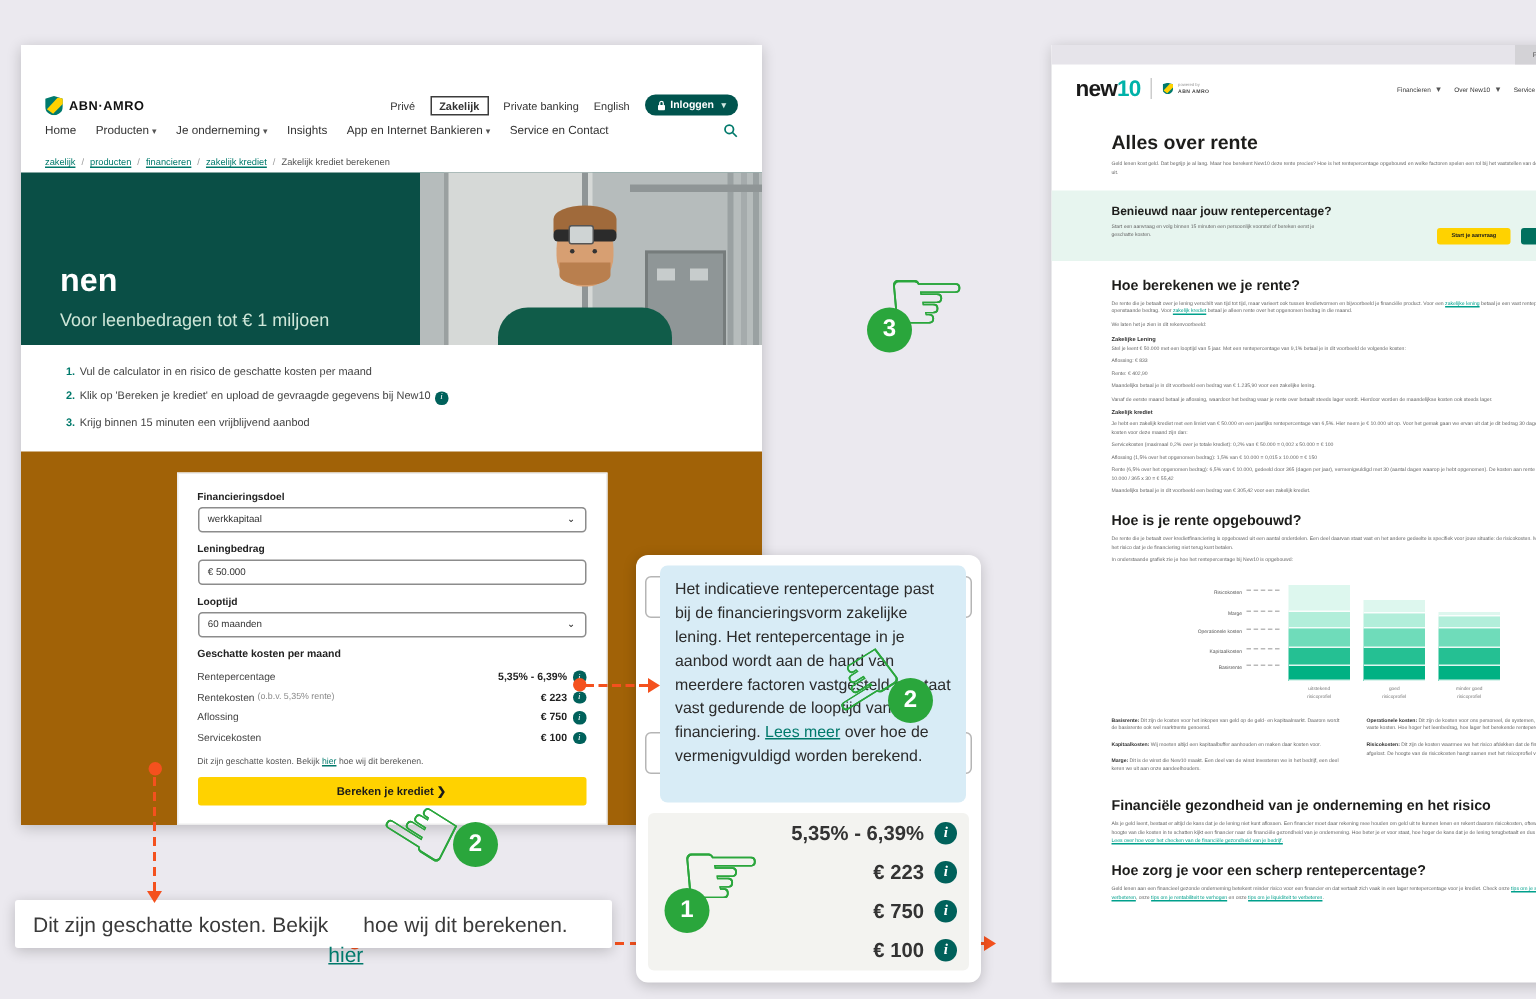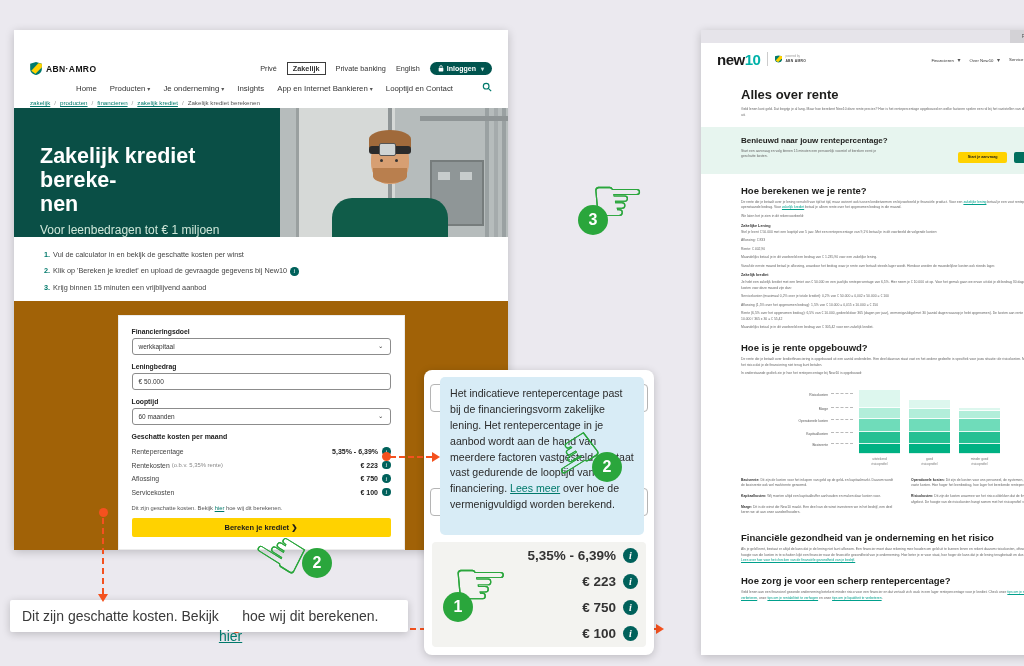--- a/index.html
+++ b/index.html
@@ -10,21 +10,21 @@
   
   .abn-card{left:14px;top:30px;width:494px;height:520px;z-index:1;display:flex;flex-direction:column;}
   .abn-util{height:30px;display:flex;align-items:center;padding:0 16px;justify-content:space-between;margin-top:28px;}
   .abn-logo{display:flex;align-items:center;gap:4px;}
   .abn-logo b{font-size:8.5px;letter-spacing:.4px;color:#111;}
   .util-right{display:flex;align-items:center;gap:10px;font-size:7.3px;color:#333;}
   .util-item{cursor:pointer;}
   .util-item.boxed{border:1px solid #3c3c3c;padding:1px 5px;font-weight:bold;}
   .login-pill{background:#00544e;color:#fff;border-radius:9px;padding:3px 8px;font-size:7px;
               display:flex;align-items:center;gap:3px;font-weight:bold;}
-  .abn-nav{height:25px;display:flex;align-items:center;gap:13px;padding:0 16px;font-size:7.8px;color:#333;margin-left:46px;}
+  .abn-nav{height:25px;display:flex;gap:13px;padding:0 16px;font-size:7.8px;color:#333;}
   .abn-nav .sp{flex:1;}
   .caret{font-size:6px;color:#555;margin-left:2px;}
   .abn-crumbs{height:15px;display:flex;align-items:center;gap:4px;padding:0 16px;font-size:6.2px;}
   .crumb{color:#00796b;text-decoration:underline;}
   .crumb.last{color:#555;text-decoration:none;}
   .crumb-sep{color:#999;}
   .abn-hero{height:142px;display:flex;background:#0a4f46;}
   .hero-text{width:266px;padding:36px 10px 0 26px;box-sizing:border-box;}
   .hero-title{color:#fff;font-size:21.5px;font-weight:bold;line-height:1.12;}
   .hero-sub{color:#cfe7d9;font-size:12px;margin-top:7px;}
@@ -154,41 +154,41 @@
           <span class="caret" style="color: rgb(207, 231, 226);">▾</span>
         </span>
       </div>
   </div>
   <div class="abn-nav" id="abn-main-nav">
       <span>Home</span>
       <span>Producten<span class="caret">▾</span></span>
       <span>Je onderneming<span class="caret">▾</span></span>
       <span>Insights</span>
       <span>App en Internet Bankieren<span class="caret">▾</span></span>
-      <span>Looptijd en Contact</span>
+      <span>Service en Contact</span>
       <span class="sp"></span>
       <span><svg width="10" height="10" viewBox="0 0 12 12">
           <circle cx="5" cy="5" r="3.4" fill="none" stroke="#00796b" stroke-width="1.4"></circle>
           <line x1="7.6" y1="7.6" x2="11" y2="11" stroke="#00796b" stroke-width="1.4"></line>
         </svg></span>
     </div>
   <div class="abn-crumbs" id="abn-crumbs">
       <span class="crumb">zakelijk</span>
       <span class="crumb-sep">/</span>
       <span class="crumb">producten</span>
       <span class="crumb-sep">/</span>
       <span class="crumb">financieren</span>
       <span class="crumb-sep">/</span>
       <span class="crumb">zakelijk krediet</span>
       <span class="crumb-sep">/</span>
       <span class="crumb last">Zakelijk krediet berekenen</span>
     </div>
   <div class="abn-hero">
     <div class="hero-text">
-      <div class="hero-title"><span>Zakelijk krediet bereke-</span><br><span>nen</span></div>
+      <div class="hero-title"><br><span>nen</span></div>
       <div class="hero-sub">Voor leenbedragen tot € 1 miljoen</div>
     </div>
     <div class="hero-photo">
       <div class="hp" style="left:16px;top:0;width:96px;height:142px;background:#d6d9d7;border-left:3px solid #9aa0a0;"></div>
       <div class="hp" style="left:108px;top:0;width:4px;height:142px;background:#8f9596;"></div>
       <div class="hp" style="left:150px;top:52px;width:50px;height:62px;background:#8f9697;border:2px solid #767c7c;"></div>
       <div class="hp" style="left:158px;top:64px;width:12px;height:8px;background:#c7cccc;"></div>
       <div class="hp" style="left:180px;top:64px;width:12px;height:8px;background:#c7cccc;"></div>
       <div class="hp" style="left:205px;top:0;width:4px;height:142px;background:#9aa1a2;"></div>
       <div class="hp" style="left:214px;top:0;width:4px;height:142px;background:#a5abac;"></div>
@@ -198,21 +198,21 @@
       <div class="hp" style="left:91px;top:30px;width:38px;height:46px;background:#d79f72;border-radius:45%;"></div>
       <div class="hp" style="left:89px;top:22px;width:42px;height:18px;background:#a06a3b;border-radius:50% 50% 0 0;"></div>
       <div class="hp" style="left:89px;top:38px;width:42px;height:8px;background:#2b2b2b;border-radius:3px;"></div>
       <div class="hp" style="left:99px;top:35px;width:15px;height:11px;background:#cfd4d4;border:1px solid #555;border-radius:2px;"></div>
       <div class="hp" style="left:93px;top:60px;width:34px;height:15px;background:#b97f4e;border-radius:0 0 45% 45%;"></div>
       <div class="hp" style="left:100px;top:51px;width:3px;height:3px;background:#333;border-radius:50%;"></div>
       <div class="hp" style="left:115px;top:51px;width:3px;height:3px;background:#333;border-radius:50%;"></div>
     </div>
   </div>
   <ol class="abn-steps" id="abn-steps">
-      <li><span class="step-no">1.</span><span>Vul de calculator in en bekijk de geschatte kosten per winst</span></li>
+      <li><span class="step-no">1.</span><span>Vul de calculator in en risico de geschatte kosten per maand</span></li>
       <li><span class="step-no">2.</span><span>Klik op 'Bereken je krediet' en upload de gevraagde gegevens bij New10</span><span class="info-dot info-s" style="margin-left: 3px;">i</span></li>
       <li><span class="step-no">3.</span><span>Krijg binnen 15 minuten een vrijblijvend aanbod</span></li>
     </ol>
   <div class="abn-grey">
     <div class="calc">
       <div id="calc-fields">
           <div class="f-label">Financieringsdoel</div>
           <div class="f-ctrl">
             <span>werkkapitaal</span>
             <span>⌄</span>

